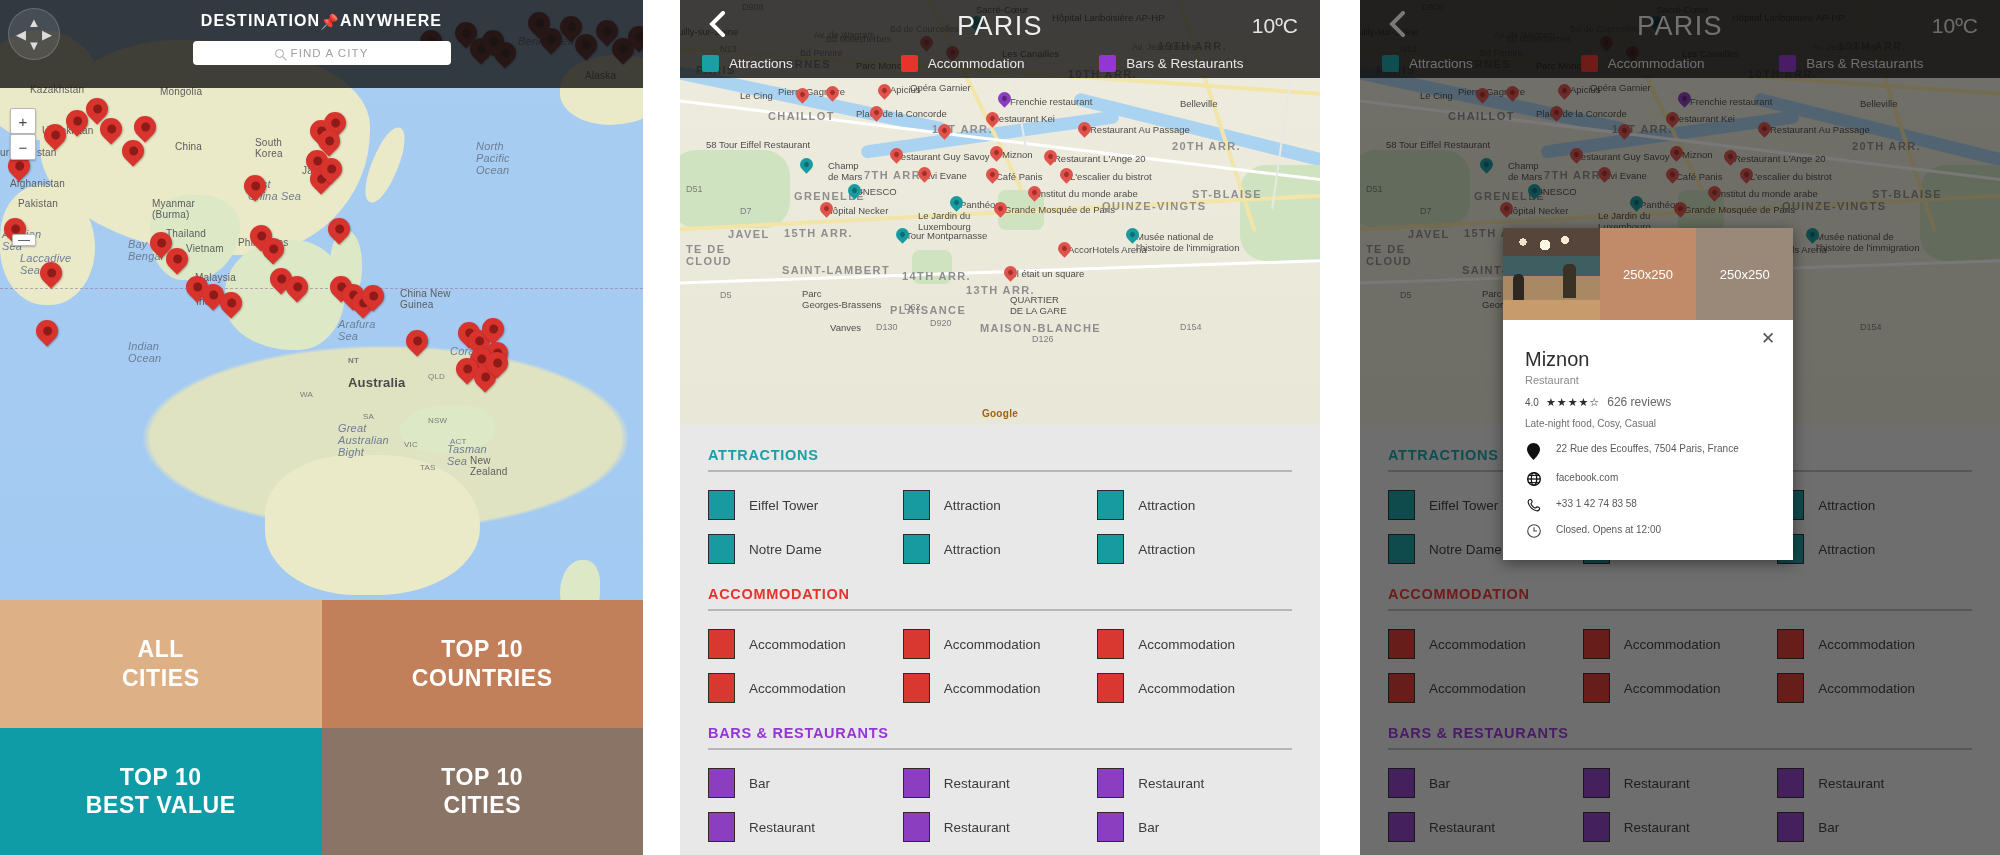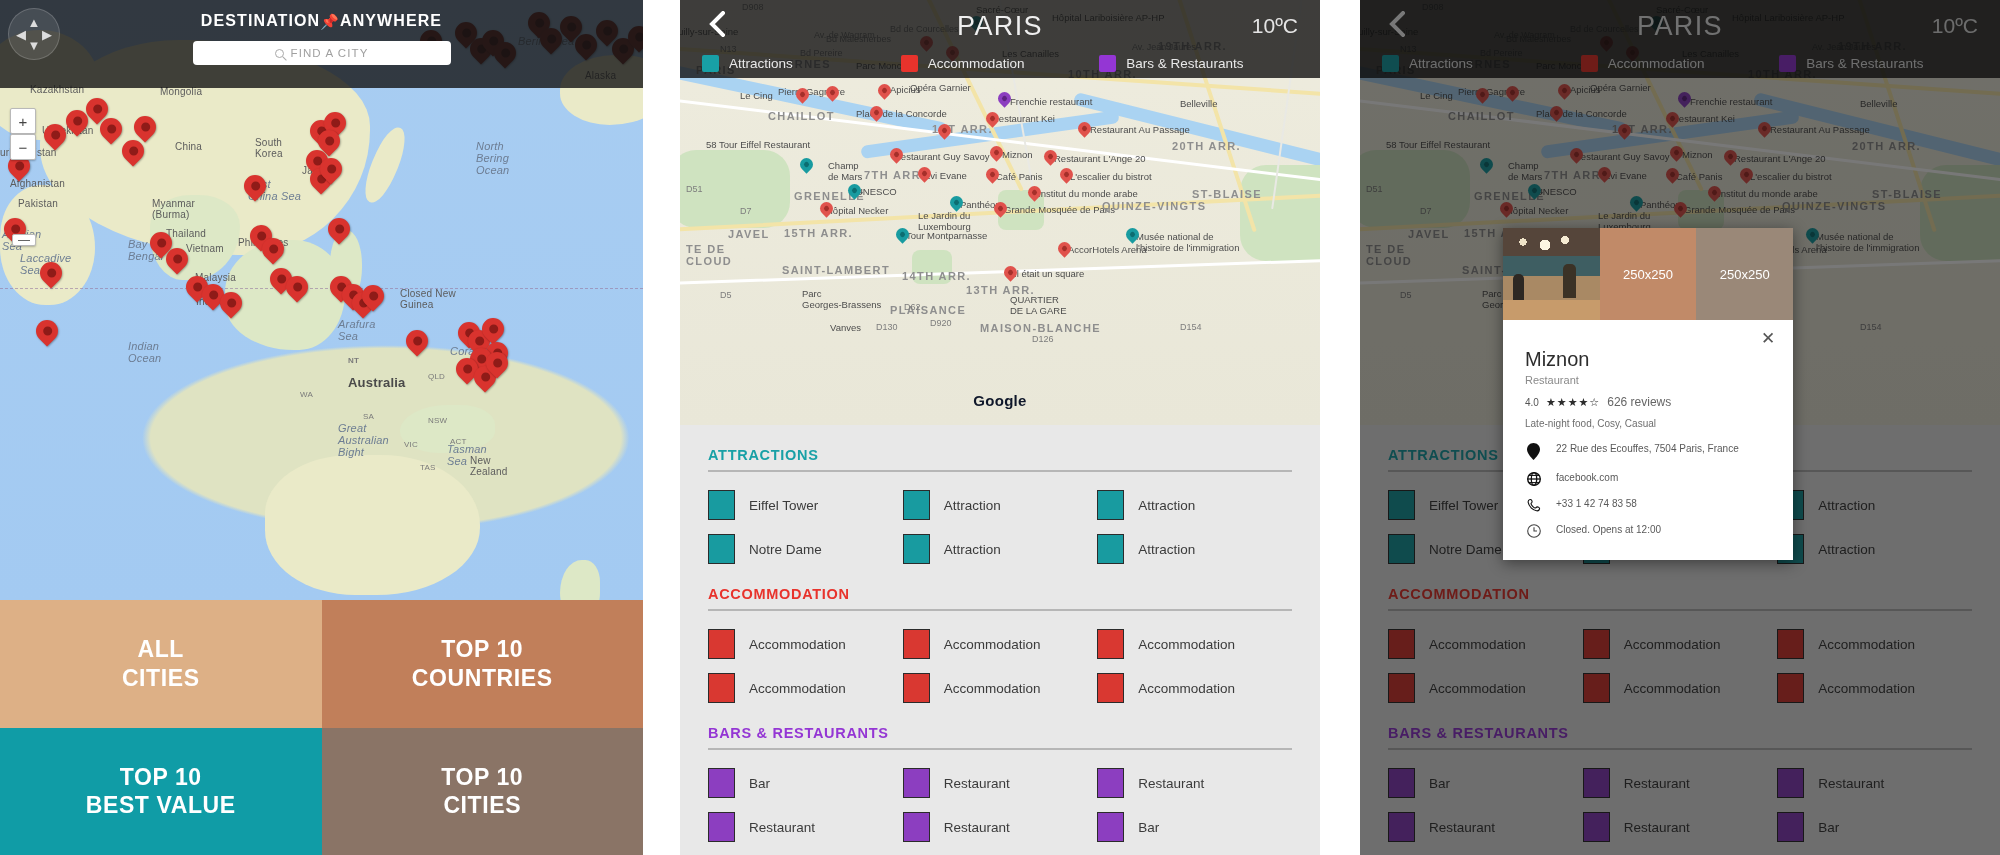--- a/index.html
+++ b/index.html
@@ -141,22 +141,22 @@
   .cm-pin { position:absolute; width:13px; height:18px; }
   .cm-pin i { display:block; width:13px; height:13px; border-radius:50% 50% 50% 0;
               transform:rotate(-45deg); background:#e0524c; }
   .cm-pin i:after { content:""; position:absolute; left:4px; top:4px; width:5px; height:5px;
               border-radius:50%; background:#a52f2a; }
   .cm-pin.teal i { background:#189ba0; }
   .cm-pin.teal i:after { background:#0c6d71; }
   .cm-pin.purple i { background:#8c3ec0; }
   .cm-pin.purple i:after { background:#5e2382; }
 
-  .gmark { position:absolute; left:50%; bottom:16px; transform:translateX(-50%);
-           font-size:15px; font-weight:700; color:#0f172a; letter-spacing:.3px; }
+  .gmark { position:absolute; left:50%; bottom:6px; transform:translateX(-50%);
+           font-size:10px; font-weight:700; color:#a16207; letter-spacing:.3px; }
 
   .city-header { position:absolute; left:0; right:0; top:0; height:78px; z-index:9;
                  background:rgba(18,18,18,.80); }
   .ch-row1 { position:relative; height:48px; }
   .ch-back { position:absolute; left:24px; top:9px; width:26px; height:30px;
              display:flex; align-items:center; justify-content:center; }
   .ch-back svg { display:block; }
   .ch-title { position:absolute; left:0; right:0; top:11px; text-align:center;
               color:#efefef; font-size:27px; letter-spacing:1.4px; }
   .ch-temp { position:absolute; right:22px; top:14px; color:#e4e4e4; font-size:21px; }
@@ -277,21 +277,21 @@
           <div class="wm-label " style="left: 238px; top: 237px;">
             <div>Philippines</div>
           </div>
           <div class="wm-label " style="left: 195px; top: 272px;">
             <div>Malaysia</div>
           </div>
           <div class="wm-label " style="left: 196px; top: 296px;">
             <div>Indonesia</div>
           </div>
           <div class="wm-label " style="left: 400px; top: 288px;">
-            <div>Closed New</div>
+            <div>China New</div>
             <div>Guinea</div>
           </div>
           <div class="wm-label ital" style="left: 338px; top: 318px;">
             <div>Arafura</div>
             <div>Sea</div>
           </div>
           <div class="wm-label ital" style="left: 450px; top: 345px;">
             <div>Coral Sea</div>
           </div>
           <div class="wm-label ital" style="left: 128px; top: 340px;">
@@ -345,21 +345,21 @@
           <div class="wm-label ital" style="left: 447px; top: 443px;">
             <div>Tasman</div>
             <div>Sea</div>
           </div>
           <div class="wm-label " style="left: 470px; top: 455px;">
             <div>New</div>
             <div>Zealand</div>
           </div>
           <div class="wm-label ital" style="left: 476px; top: 140px;">
             <div>North</div>
-            <div>Bering</div>
+            <div>Pacific</div>
             <div>Ocean</div>
           </div>
           <div class="wm-label ital" style="left: 518px; top: 35px;">
             <div>Bering Sea</div>
           </div>
           <div class="wm-label " style="left: 585px; top: 70px;">
             <div>Alaska</div>
           </div>
         </div>
       <div id="wm-pins">

